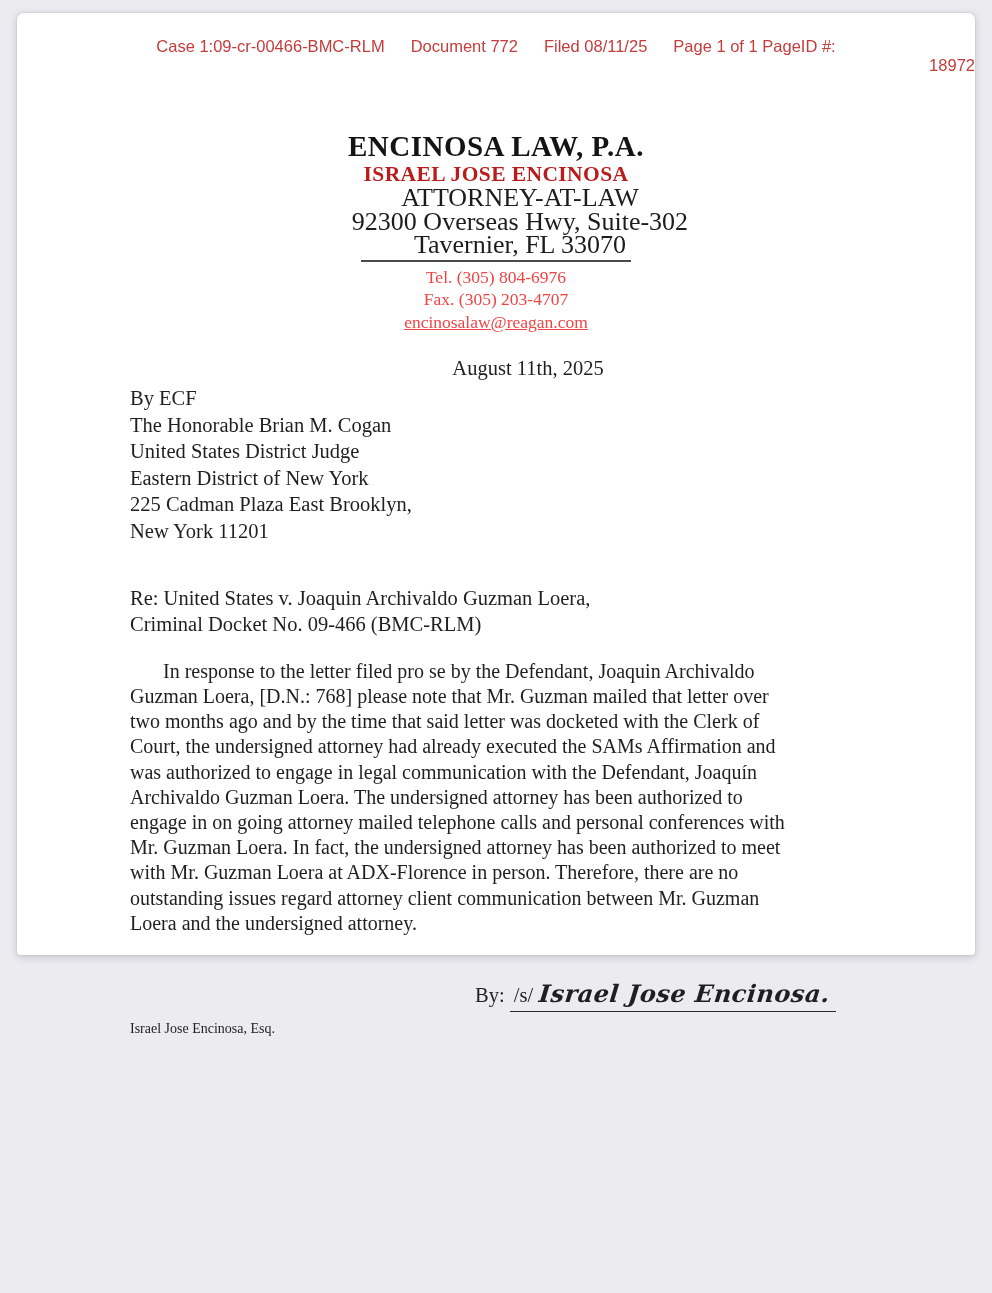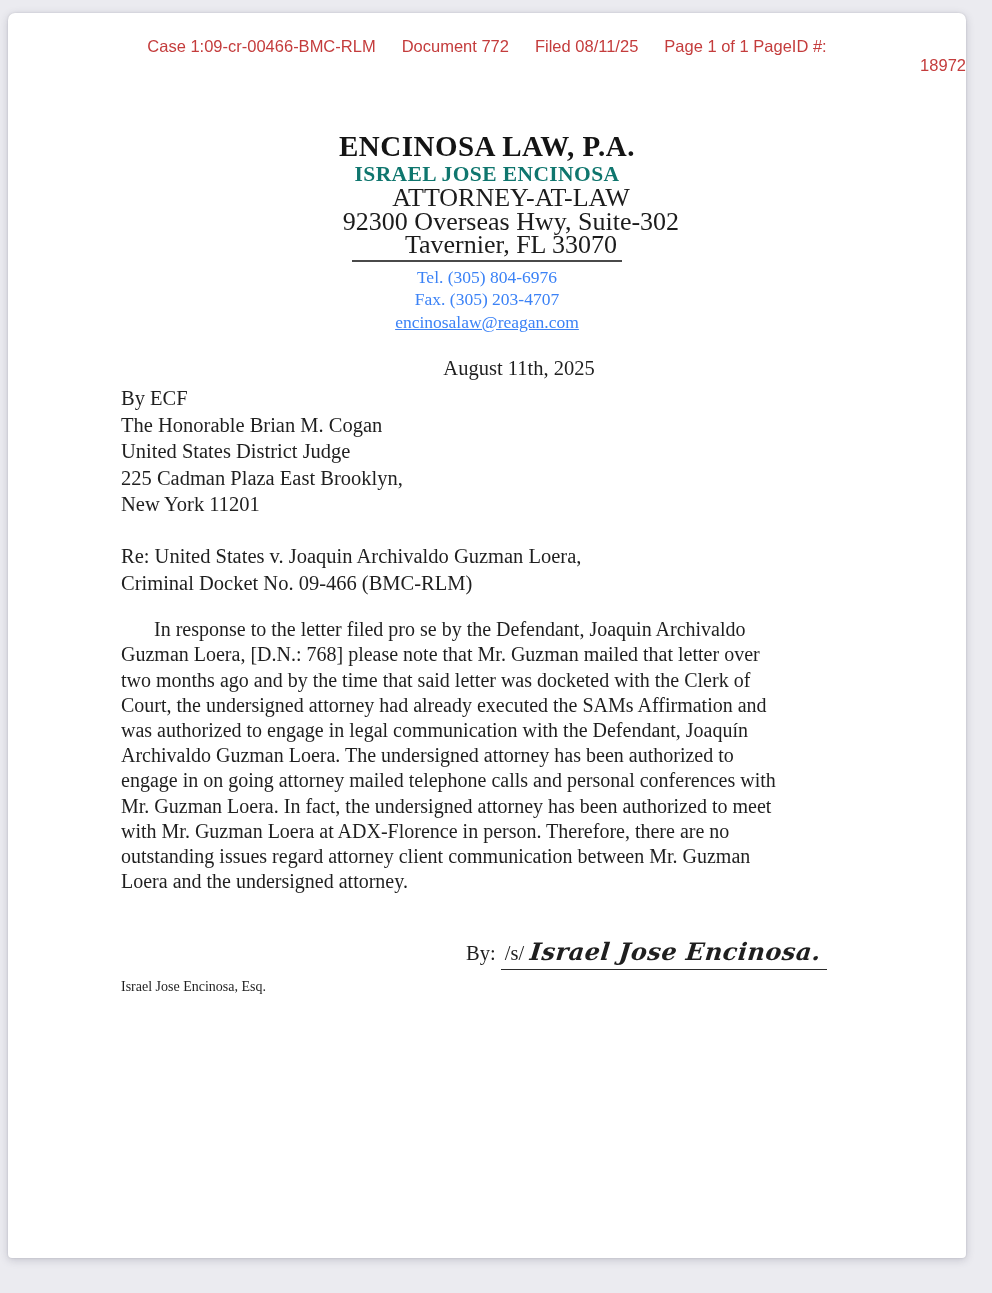--- a/index.html
+++ b/index.html
@@ -6,24 +6,24 @@
   html, body { width: 992px; height: 1293px; }
   body {
     background: #ebebf0;
     font-family: "Liberation Serif", serif;
     color: #1f1f1f;
     position: relative;
     overflow: hidden;
   }
   .page {
     position: absolute;
-    left: 8px;
+    left: 17px;
     top: 13px;
     width: 958px;
-    height: 1245px;
+    height: 942px;
     background: #ffffff;
     border-radius: 7px 7px 4px 4px;
     box-shadow: 0 2px 8px rgba(60,60,80,0.22), 0 0 2px rgba(60,60,80,0.18);
   }
   
   .stamp {
     padding-top: 24px;
     text-align: center;
     font-family: "Liberation Sans", sans-serif;
     font-size: 16.5px;
@@ -43,48 +43,48 @@
     font-size: 29px;
     line-height: 31px;
     font-weight: 700;
     letter-spacing: 0.5px;
     color: #141414;
   }
   .attorney-name {
     font-size: 21.5px;
     line-height: 24px;
     font-weight: 700;
-    color: #0f766e;
+    color: #b91c1c;
     letter-spacing: 0.4px;
   }
   .attorney-title, .lh-address { font-size: 26px; line-height: 23.5px; color: #1c1c1c; padding-left: 48px; }
   .lh-divider {
     width: 270px;
     border: none;
     border-top: 2px solid #4a4a4a;
     margin: 3px auto 4px auto;
   }
-  .lh-contact { font-size: 17.5px; line-height: 22.5px; color: #3b82f6; }
+  .lh-contact { font-size: 17.5px; line-height: 22.5px; color: #ef4444; }
   .lh-email { text-decoration: underline; }
   
   .content { padding-left: 113px; padding-right: 36px; }
   .date-line {
     margin-top: 24px;
     text-align: center;
     font-size: 20.5px;
     line-height: 23px;
     padding-right: 13px;
   }
   .recipient-block { margin-top: 5px; }
   .recipient-block div, .re-block div, .salutation {
     font-size: 20.5px;
     line-height: 26.6px;
     white-space: nowrap;
   }
-  .re-block { margin-top: 25px; }
+  .re-block { margin-top: 40px; }
   .salutation { margin-top: 24px; }
   .body-block { margin-top: 21px; }
   .body-block div {
     font-size: 20px;
     line-height: 25.2px;
     white-space: nowrap;
   }
   .body-block div.indent { text-indent: 33px; }
   .closing {
     margin-top: 25px;
@@ -148,20 +148,21 @@
     <div class="lh-contact lh-email">encinosalaw@reagan.com</div>
   </div>
 
   <div class="content">
     <div class="date-line">August 11th, 2025</div>
 
     <div class="recipient-block">
       <div>By ECF</div>
       <div>The Honorable Brian M. Cogan</div>
       <div>United States District Judge</div>
+      <div>Eastern District of New York</div>
       <div>225 Cadman Plaza East Brooklyn,</div>
       <div>New York 11201</div>
     </div>
 
     <div class="re-block">
       <div>Re: United States v. Joaquin Archivaldo Guzman Loera,</div>
       <div>Criminal Docket No. 09-466 (BMC-RLM)</div>
     </div>
 
 

